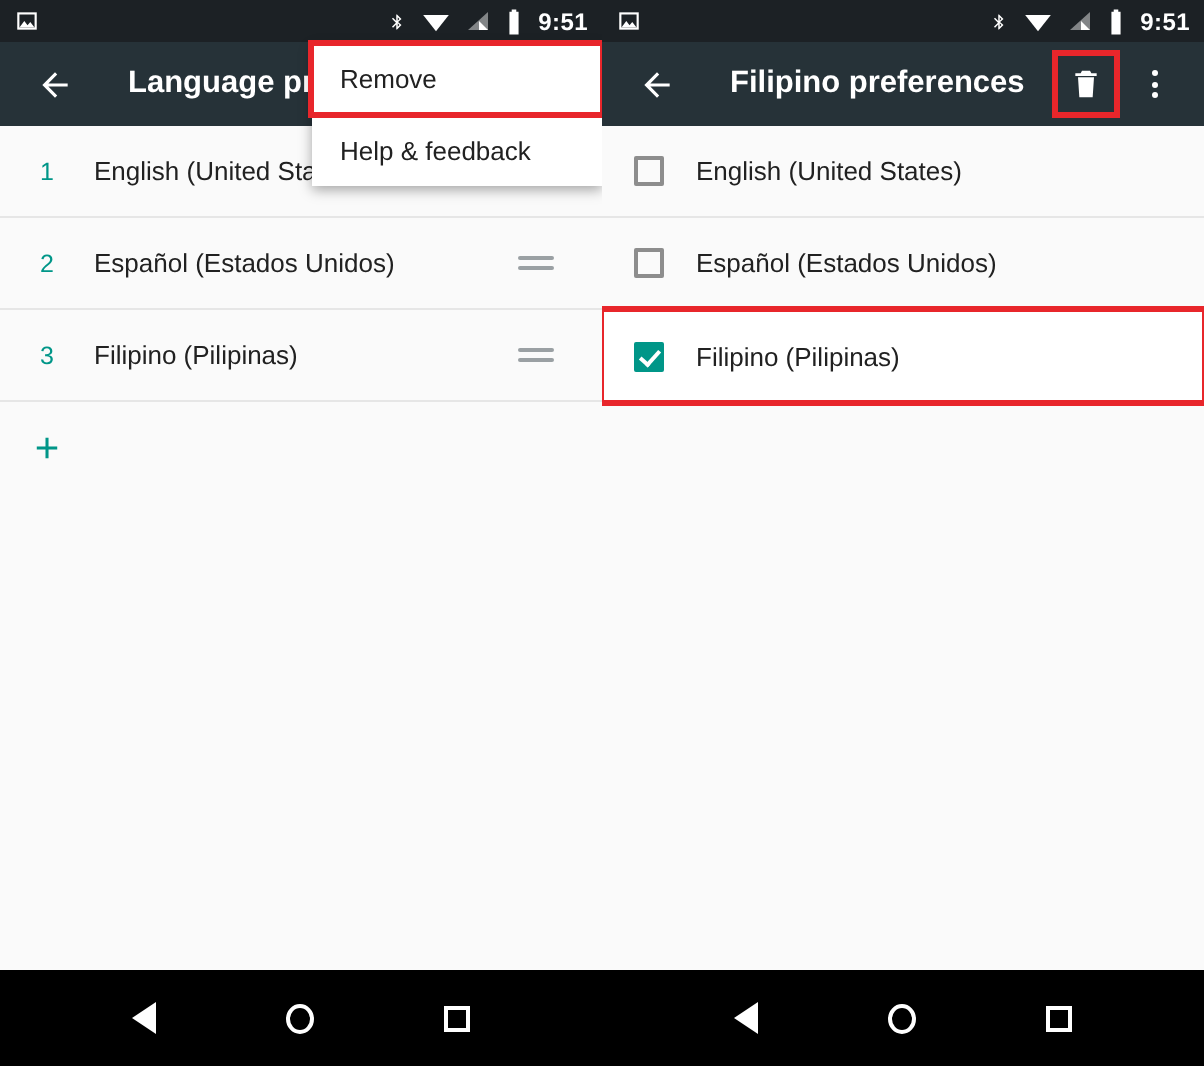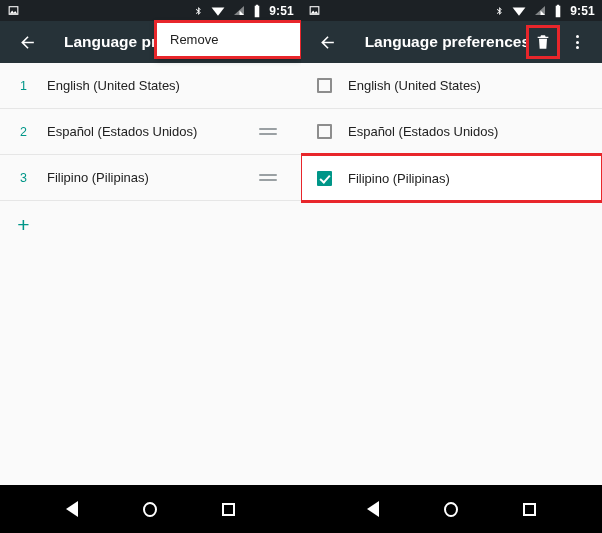--- a/index.html
+++ b/index.html
@@ -332,20 +332,23 @@
       <div class="row noline">
         <span class="row-plus">+</span>
       </div>
     </div>
 
     <div class="popup">
       <div class="popup-item boxed">
         <span>Remove</span>
       </div>
       <div class="popup-sep"></div>
+      <div class="popup-item">
+        <span>Help &amp; feedback</span>
+      </div>
     </div>
 
   </div>
 
   <div class="panel">
 
     <div class="statusbar">
       <div class="sb-left">
         <svg class="ic" width="13" height="13" viewBox="0 0 24 24">
           <path fill="#ffffff" d="M3 4h18v16H3z"></path>
@@ -370,21 +373,21 @@
         <span class="sb-time">9:51</span>
       </div>
     </div>
 
     <div class="appbar">
       <span class="iconbtn">
         <svg width="19" height="19" viewBox="0 0 24 24">
           <path fill="#ffffff" d="M20 11H7.8l5.6-5.6L12 4l-8 8 8 8 1.4-1.4L7.8 13H20z"></path>
         </svg>
       </span>
-      <span class="appbar-title">Language preferences</span>
+      <span class="appbar-title">Filipino preferences</span>
       <span class="appbar-actions">
         <span class="iconbtn highlight">
           <svg width="16" height="16" viewBox="0 0 24 24">
             <path fill="#ffffff" d="M9 2h6l1 2h4v2H4V4h4l1-2zM6 7h12l-1 15H7L6 7z"></path>
           </svg>
         </span>
         <span class="iconbtn">
           <span class="dots">
               <i></i>
               <i></i>

